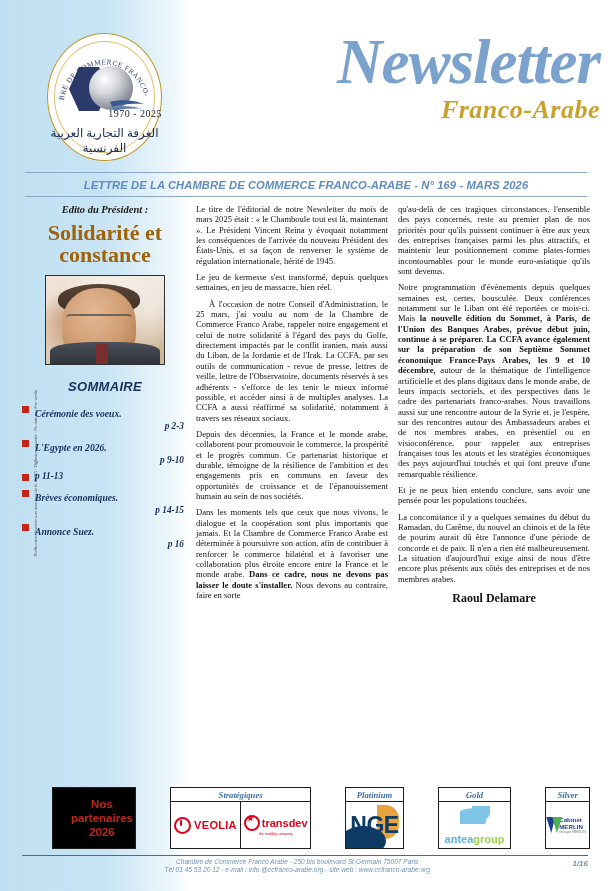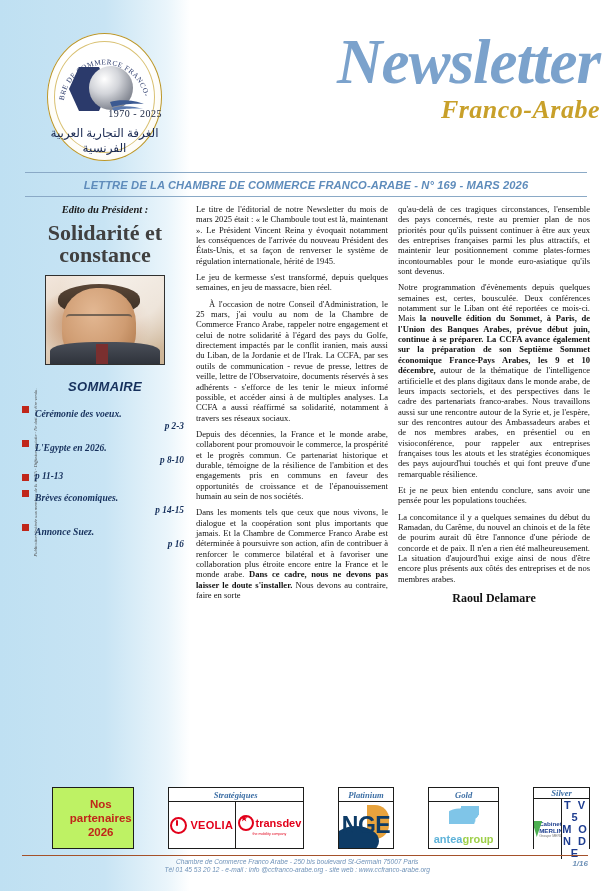--- a/index.html
+++ b/index.html
@@ -78,21 +78,21 @@
   }
   
   #edito{position:absolute;left:22px;top:204px;width:166px;}
   #edito-kicker{
     font-family:"Liberation Serif",serif;font-style:italic;font-weight:bold;
     font-size:10.5px;color:#1a1a1a;text-align:center;
   }
   #edito-title{
     margin-top:7px;text-align:center;
     font-family:"Liberation Serif",serif;font-weight:bold;
-    font-size:22px;line-height:22px;color:#404040;
+    font-size:22px;line-height:22px;color:#a16207;
   }
   #portrait{
     margin:9px auto 0;width:118px;height:88px;border:1px solid #30302f;
     background:
       radial-gradient(ellipse at 72% 18%,rgba(255,255,255,.55) 0 26%,rgba(255,255,255,0) 60%),
       radial-gradient(ellipse at 40% 55%,#c89a77 0 22%,rgba(200,154,119,0) 58%),
       linear-gradient(150deg,#f2e6dc 0%,#e8d9c8 30%,#d9c4ad 62%,#cbb394 100%);
       position:relative;overflow:hidden;
   }
   #portrait .face{
@@ -144,21 +144,21 @@
   #col2{left:196px;}
   #col3{left:398px;}
   .bodycol p{margin:0 0 6px 0;}
   .bodycol p.ind{text-indent:13px;}
   .bodycol b{font-weight:bold;}
   #signature{
     text-align:center;font-weight:bold;font-size:12px;margin-top:9px;color:#111;
   }
   
   #partners{position:absolute;left:22px;top:787px;width:568px;height:62px;display:flex;gap:4px;}
-  .pbox{border:1px solid #1d1d1b;background:#bef264;box-sizing:border-box;margin-left:30px;}
+  .pbox{border:1px solid #1d1d1b;background:#000000;box-sizing:border-box;margin-left:30px;}
   #nospart{
     width:88px;display:flex;align-items:center;justify-content:center;text-align:center;
     font-family:"Liberation Sans",sans-serif;font-weight:bold;font-size:11.5px;
     line-height:14px;color:#c0261a;padding-left:16px;
   }
   .ptier{display:flex;flex-direction:column;box-sizing:border-box;}
   .ptier-head{
     height:13px;display:flex;align-items:center;justify-content:center;
     font-family:"Liberation Serif",serif;font-style:italic;font-weight:bold;
     font-size:8.6px;color:#3d6fa5;border-bottom:1px solid #1d1d1b;background:#fff;
@@ -309,21 +309,21 @@
         <span class="toc-label">Cérémonie des voeux.</span>
         <div class="toc-page">p 2-3</div>
       </span>
     </div>
 
 
     <div class="toc-row">
       <span class="toc-bullet"></span>
       <span class="toc-body">
         <span class="toc-label">L'Egypte en 2026.</span>
-        <div class="toc-page">p 8-10</div>
+        <div class="toc-page">p 9-10</div>
       </span>
     </div>
 
     <div class="toc-row">
       <span class="toc-bullet"></span>
       <span class="toc-body toc-inline">
         <span class="toc-page">p 11-13</span>
       </span>
     </div>
 
@@ -421,26 +421,20 @@
     <div class="ptier-logos">
       <div class="plogo">
         <span class="merlin">
           <span class="m"></span>
           <span class="mt">
             <span class="a">Cabinet MERLIN</span>
             <span class="b">Groupe MERLIN</span>
           </span>
         </span>
       </div>
-      <div class="plogo">
-        <span class="tv5">
-          <span>T V 5</span>
-          <span class="l2">M O N D E</span>
-        </span>
-      </div>
     </div>
   </div>
 
 </div>
 
 <div id="rule3"></div>
 <div id="footer">
   <div id="footer-txt">
     <div>Chambre de Commerce Franco Arabe - 250 bis boulevard St-Germain 75007 Paris</div>
     <div>Tél 01 45 53 20 12  -  e-mail : info @ccfranco-arabe.org - site web : www.ccfranco-arabe.org</div>

